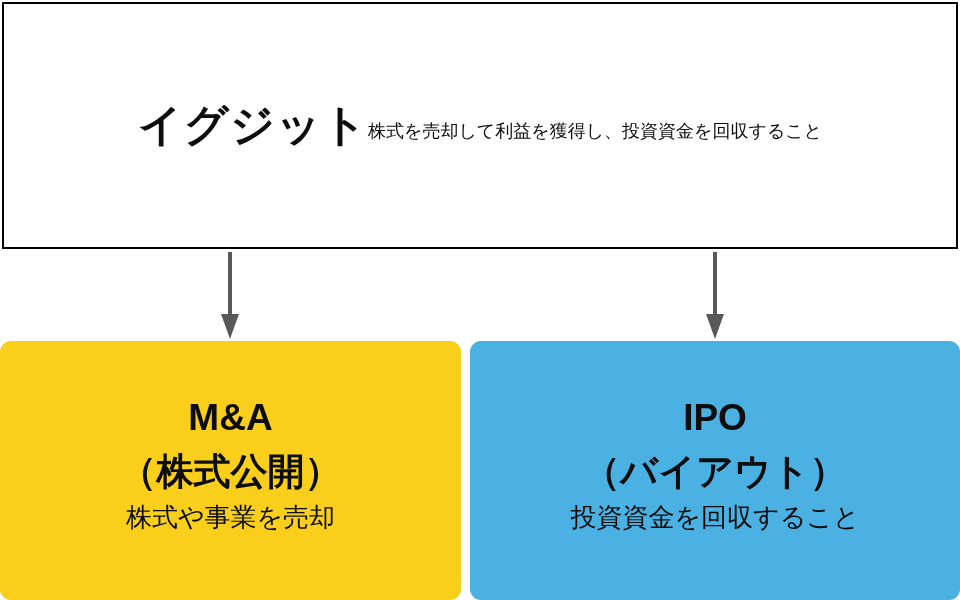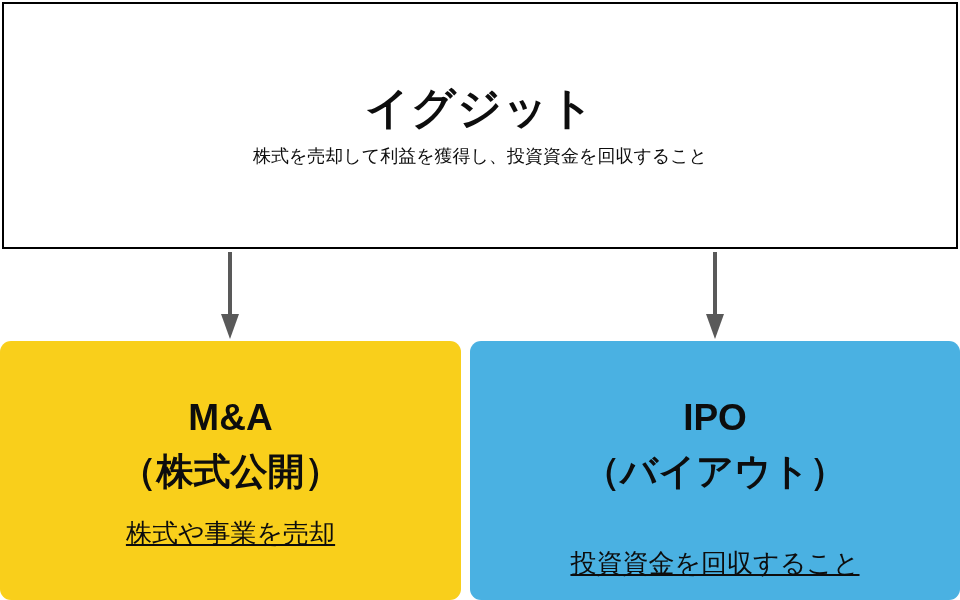--- a/index.html
+++ b/index.html
@@ -18,21 +18,21 @@
   }
   .root-box {
     position: absolute;
     left: 2px;
     top: 2px;
     width: 952px;
     height: 243px;
     border: 2px solid #000000;
     background: #ffffff;
     display: flex;
-    flex-direction: column;
+    flex-direction: row;
     align-items: center;
     justify-content: center;
     text-align: center;
   }
   .root-title {
     font-size: 44px;
     line-height: 1.15;
     font-weight: 600;
     letter-spacing: 1px;
   }
@@ -67,23 +67,22 @@
   .branch.left  { left: 0;     width: 461px; background: #F9CF1B; }
   .branch.right { left: 470px; width: 490px; background: #4AB1E2; }
   .branch-title {
     font-size: 37px;
     line-height: 1.45;
     font-weight: 600;
   }
   .branch-desc {
     font-size: 26px;
     line-height: 1;
-    margin-top: 22px;
+    margin-top: 6px;
     font-weight: 500;
-    text-decoration: underline;
   }
 </style>
 </head>
 <body>
 
 <div class="canvas">
 
   <div class="root-box">
     <div class="root-title">イグジット</div>
     <div class="root-desc">株式を売却して利益を獲得し、投資資金を回収すること</div>
@@ -104,21 +103,21 @@
   </div>
 
   <div class="branch left" style="background-color: rgb(249, 207, 27);">
     <div class="branch-title">
       <div>M&amp;A</div>
       <div>（株式公開）</div>
     </div>
     <div class="branch-desc">株式や事業を売却</div>
   </div>
 
-  <div class="branch right" style="background-color: rgb(74, 177, 226); gap: 30px;">
+  <div class="branch right" style="background-color: rgb(74, 177, 226);">
     <div class="branch-title">
       <div>IPO</div>
       <div>（バイアウト）</div>
     </div>
     <div class="branch-desc">投資資金を回収すること</div>
   </div>
 
 </div>
 
 </body></html>

